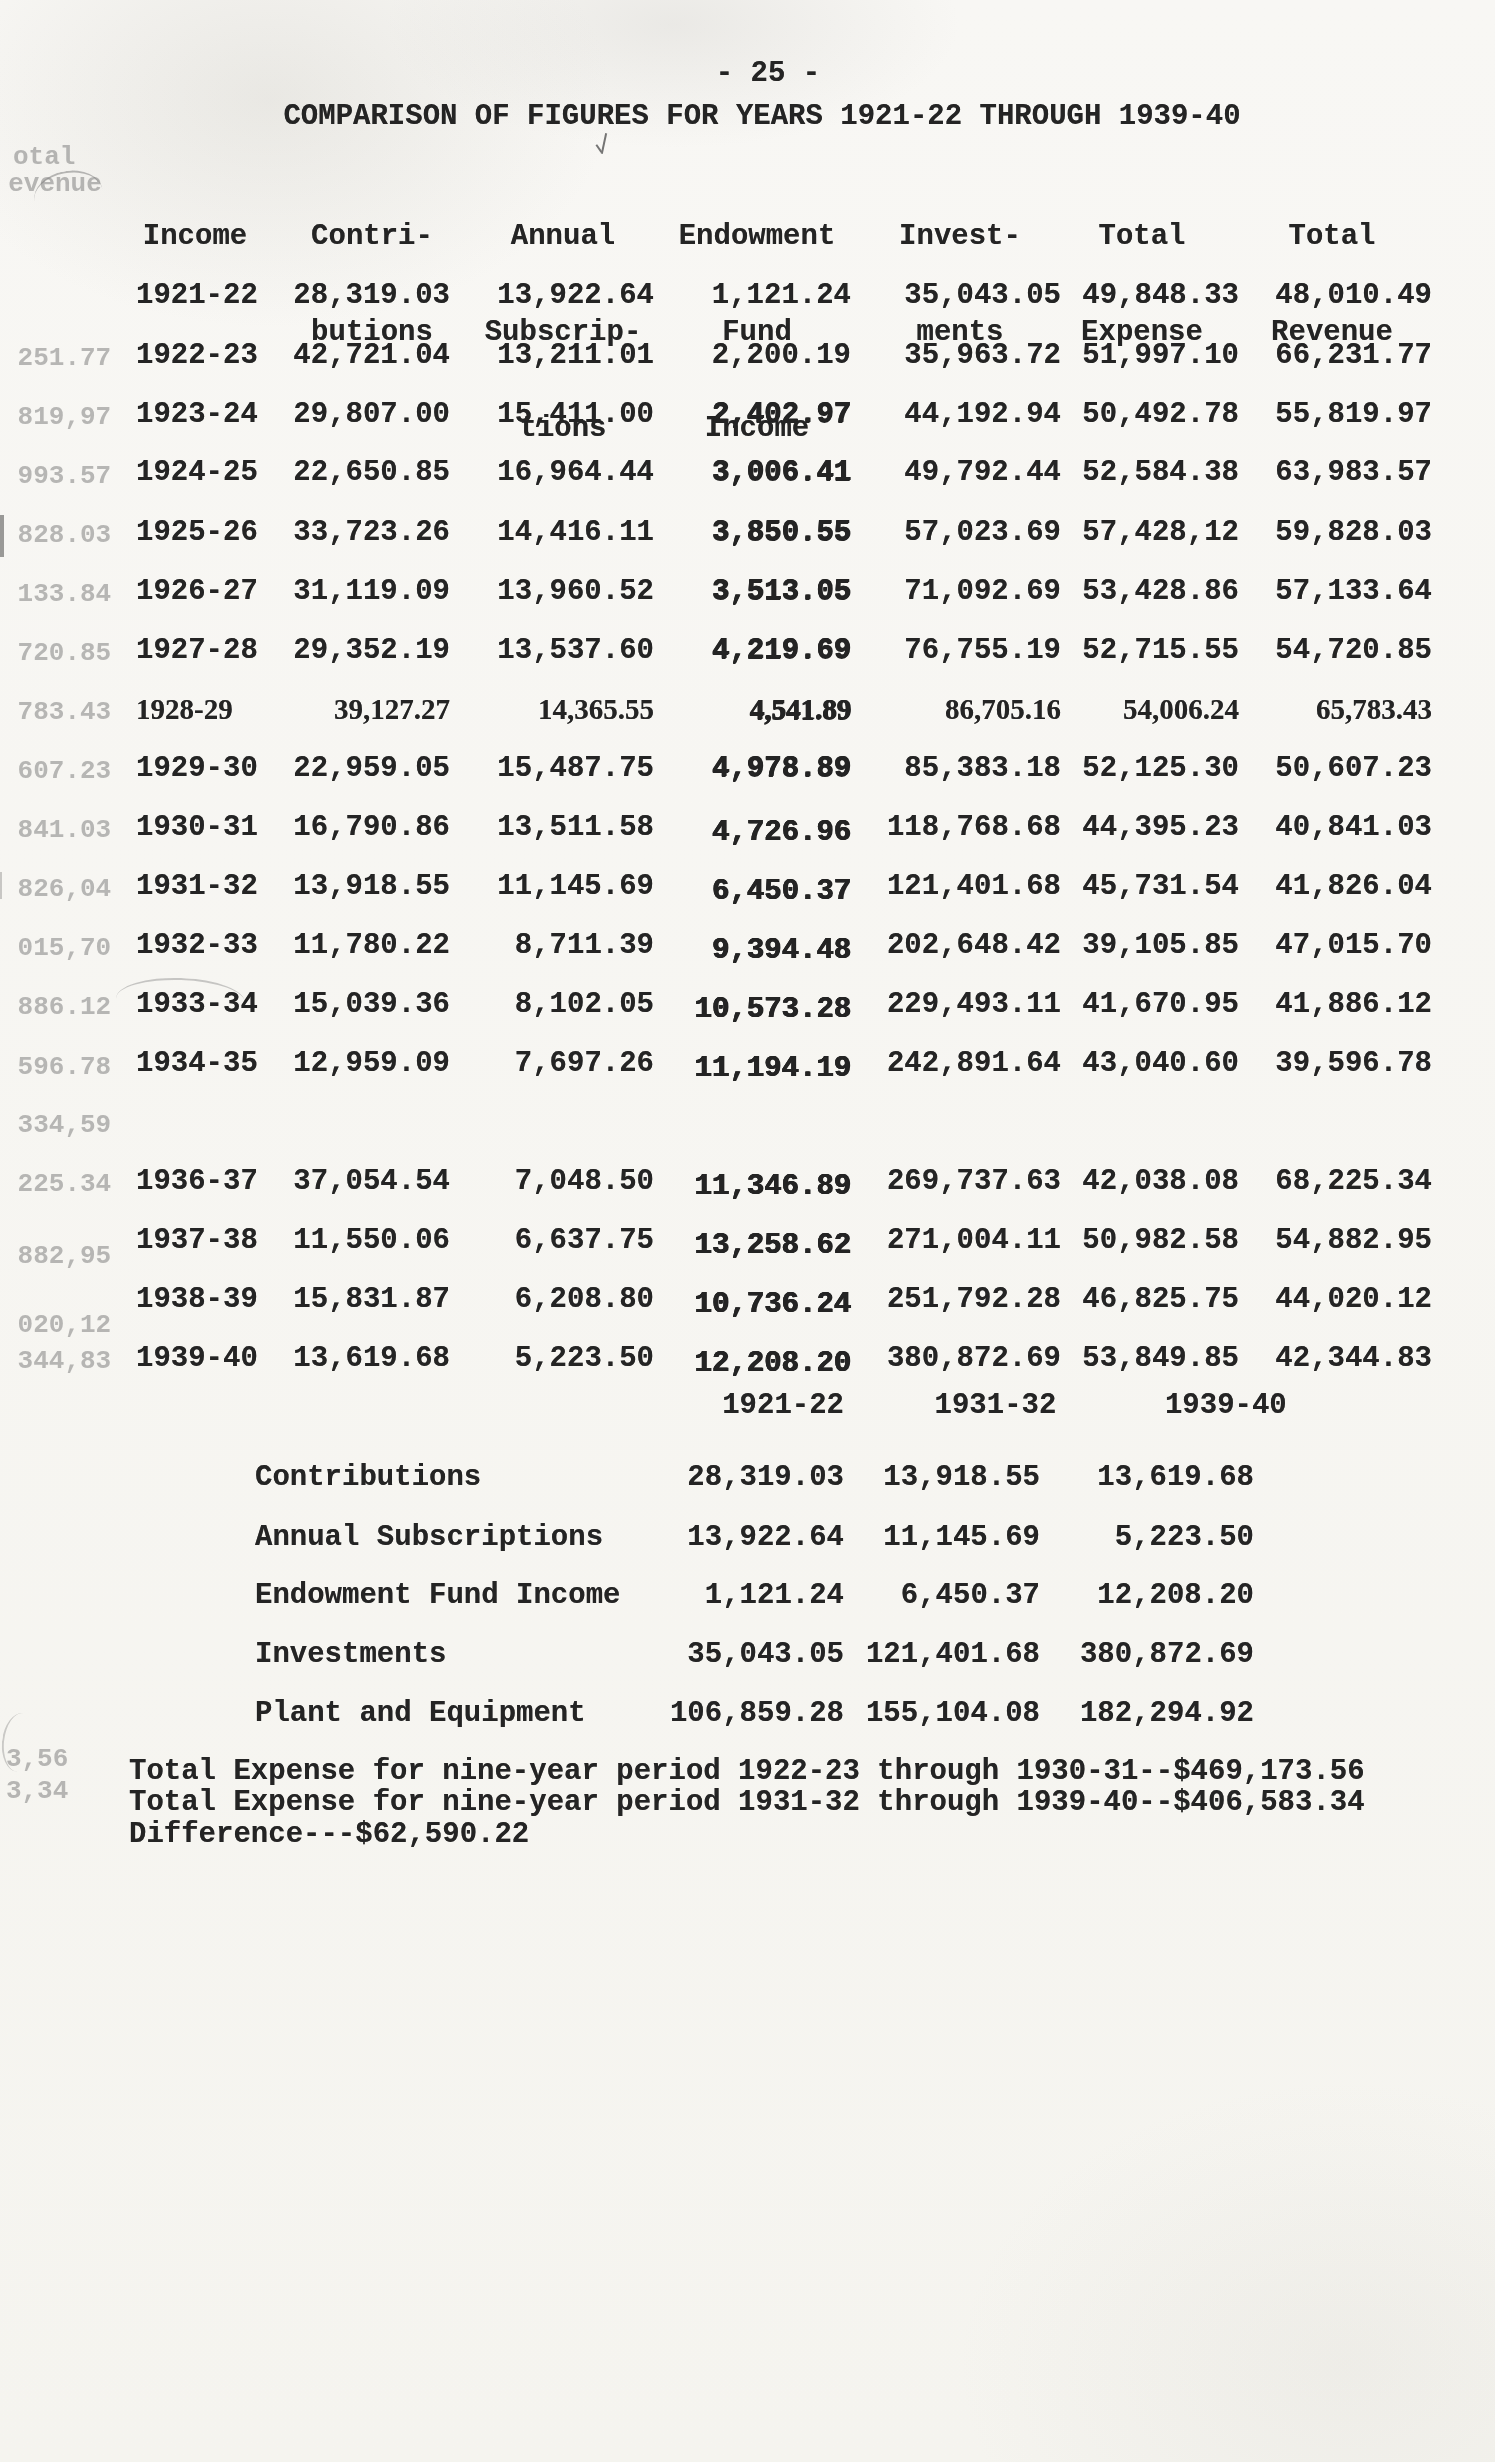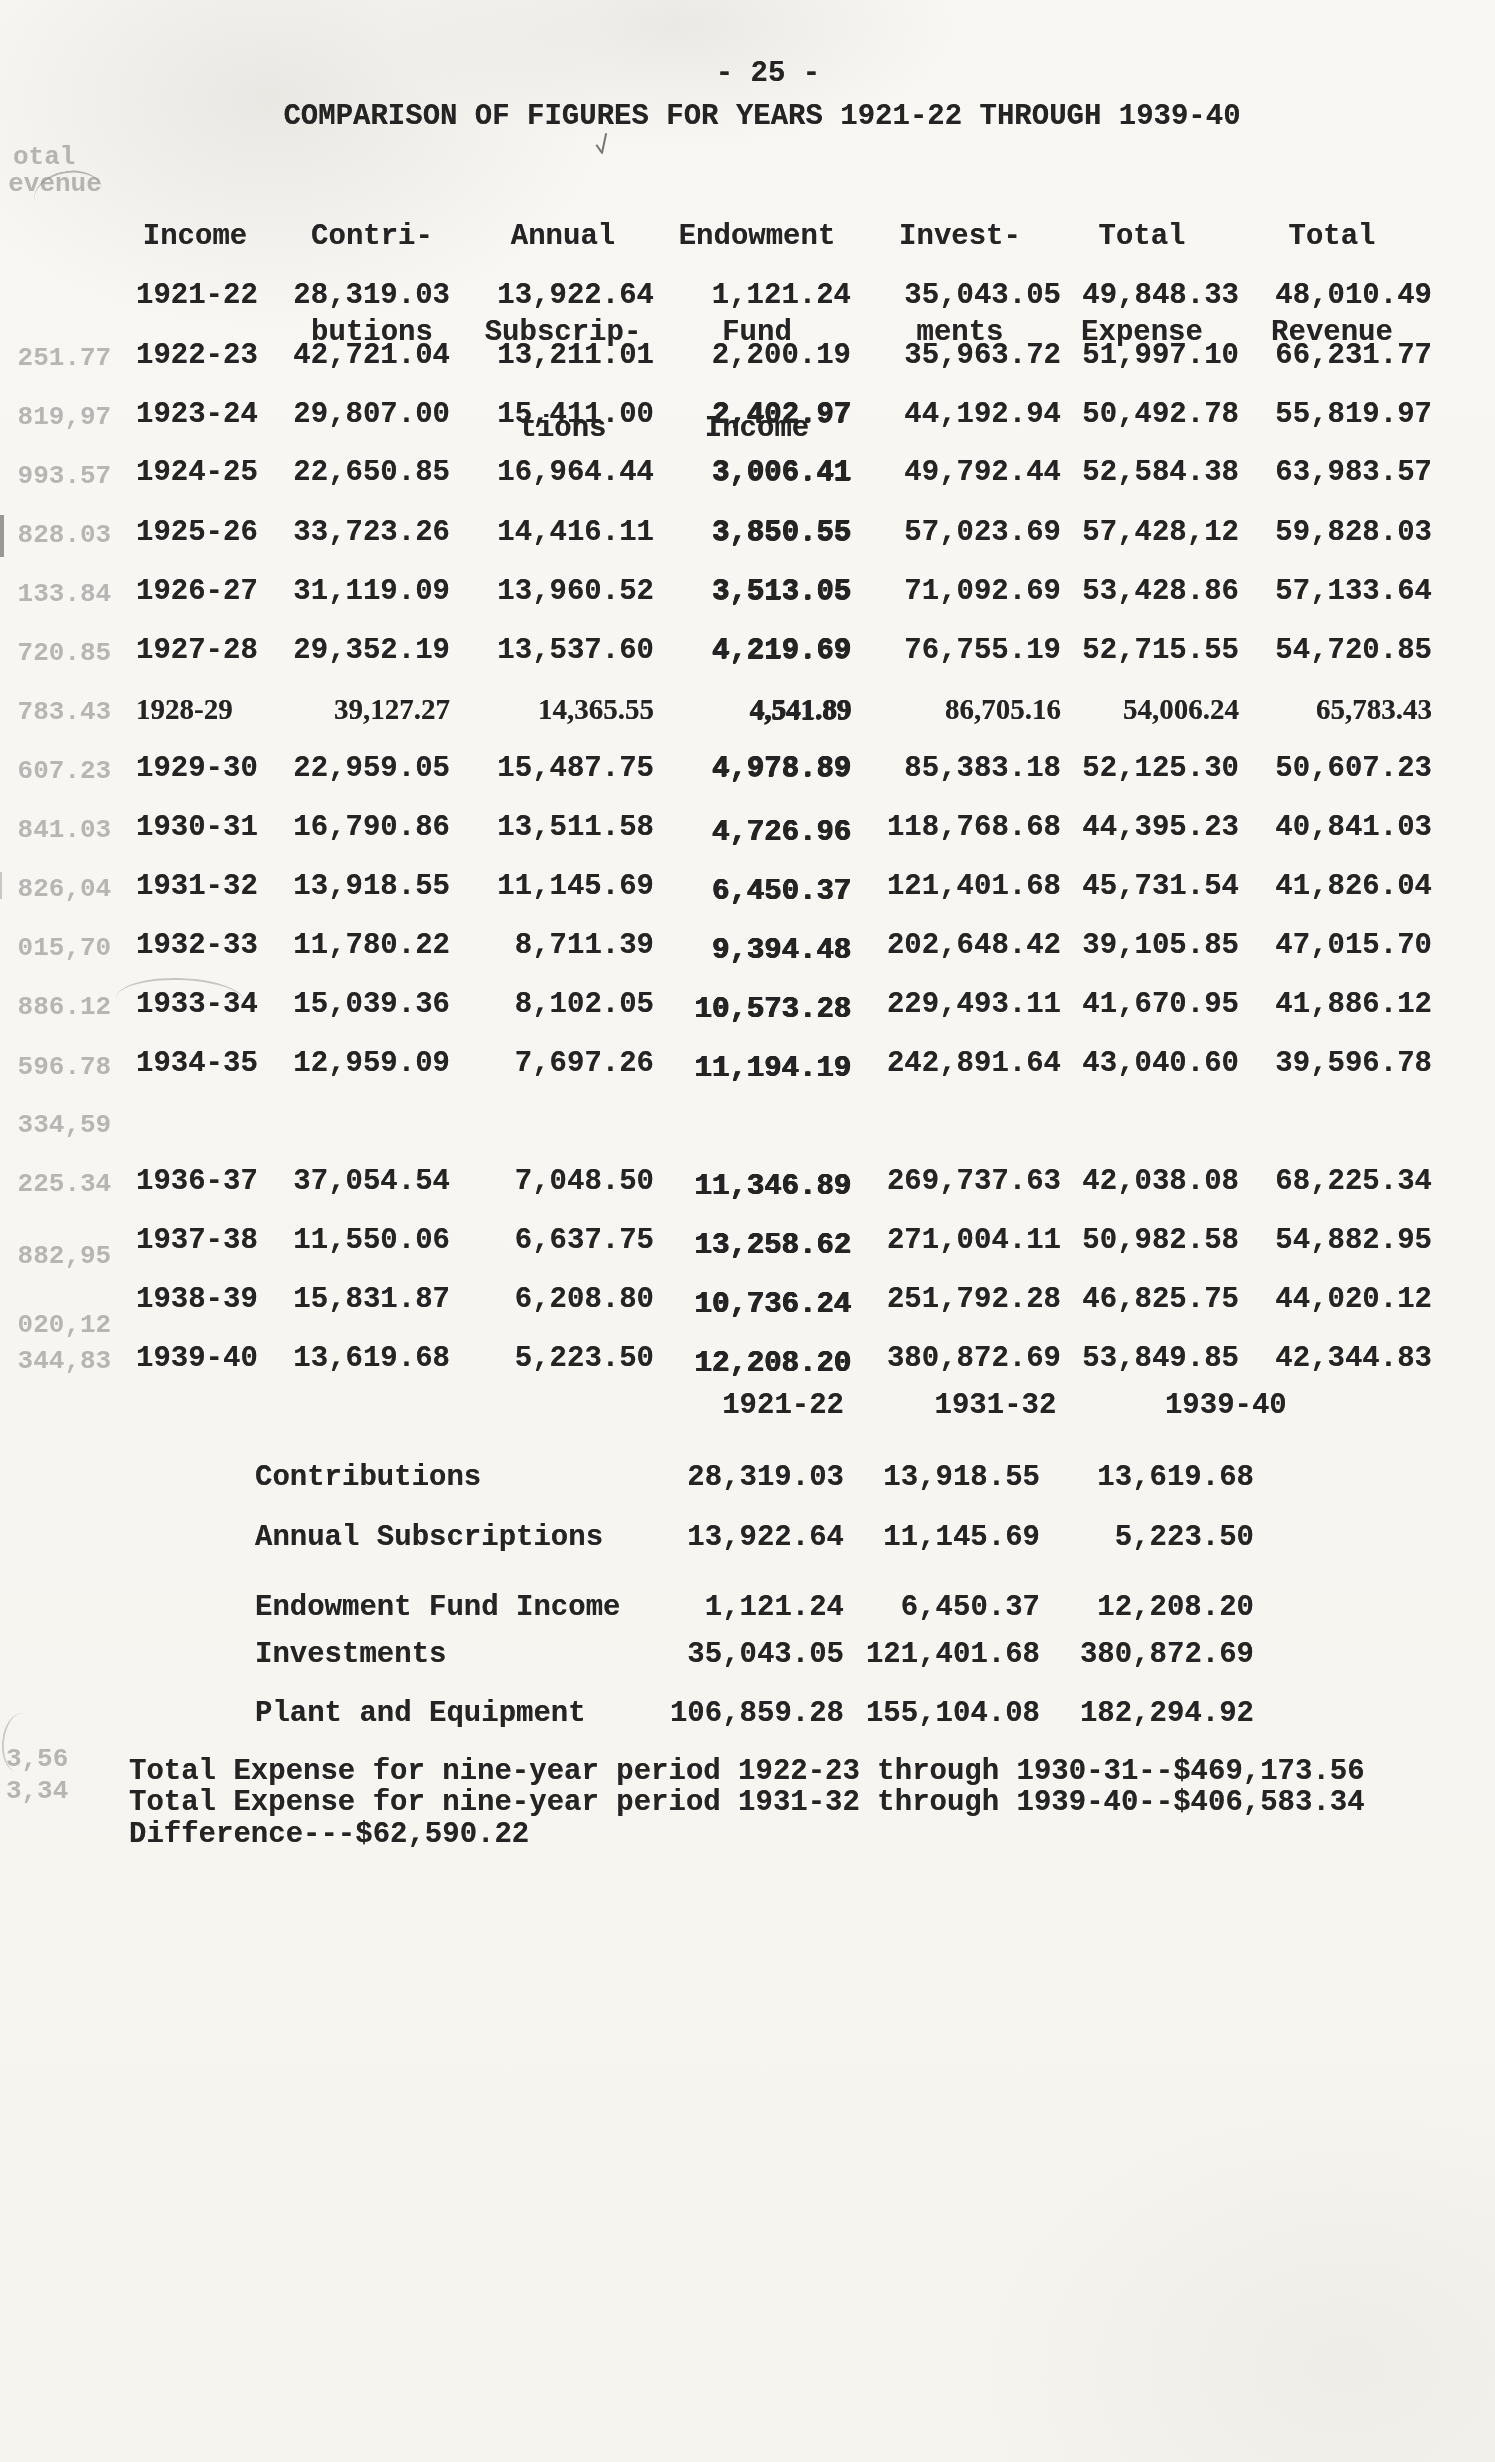--- a/index.html
+++ b/index.html
@@ -300,21 +300,21 @@
     <span class="cell s1">28,319.03</span>
     <span class="cell s2">13,918.55</span>
     <span class="cell s3">13,619.68</span>
   </div>
   <div class="srow" style="top:1523px;">
     <span class="cell sl">Annual Subscriptions</span>
     <span class="cell s1">13,922.64</span>
     <span class="cell s2">11,145.69</span>
     <span class="cell s3">5,223.50</span>
   </div>
-  <div class="srow" style="top:1581px;margin-top:12px;">
+  <div class="srow" style="top:1581px;">
     <span class="cell sl">Endowment Fund Income</span>
     <span class="cell s1">1,121.24</span>
     <span class="cell s2">6,450.37</span>
     <span class="cell s3">12,208.20</span>
   </div>
   <div class="srow" style="top:1640px;">
     <span class="cell sl">Investments</span>
     <span class="cell s1">35,043.05</span>
     <span class="cell s2">121,401.68</span>
     <span class="cell s3">380,872.69</span>

